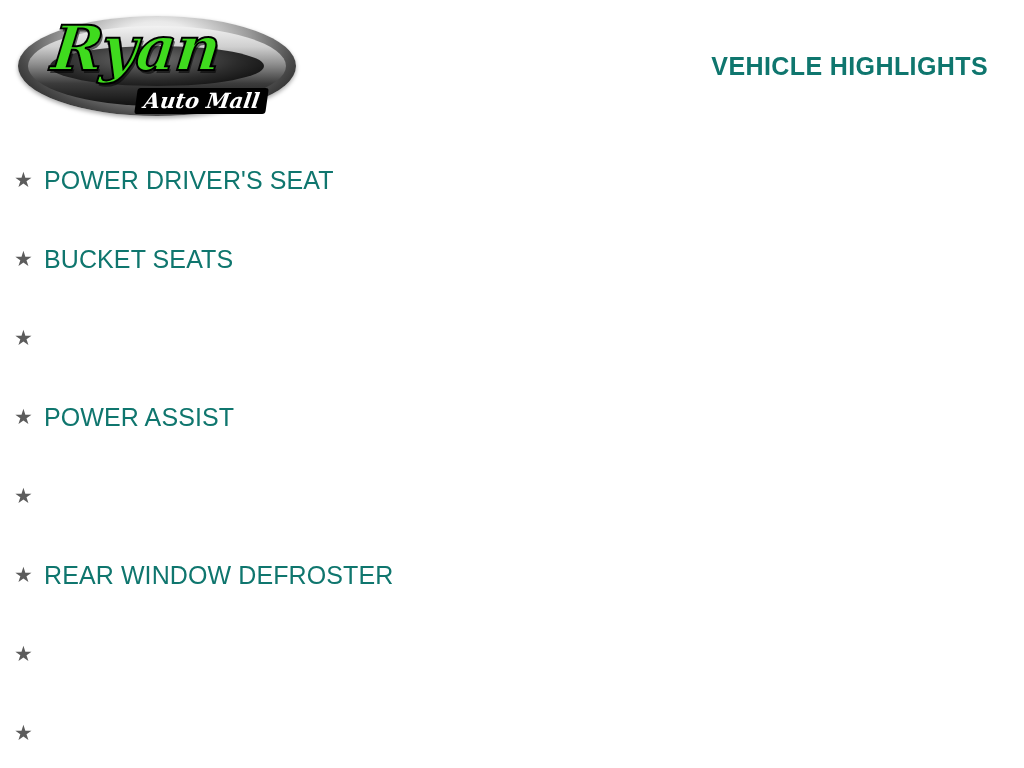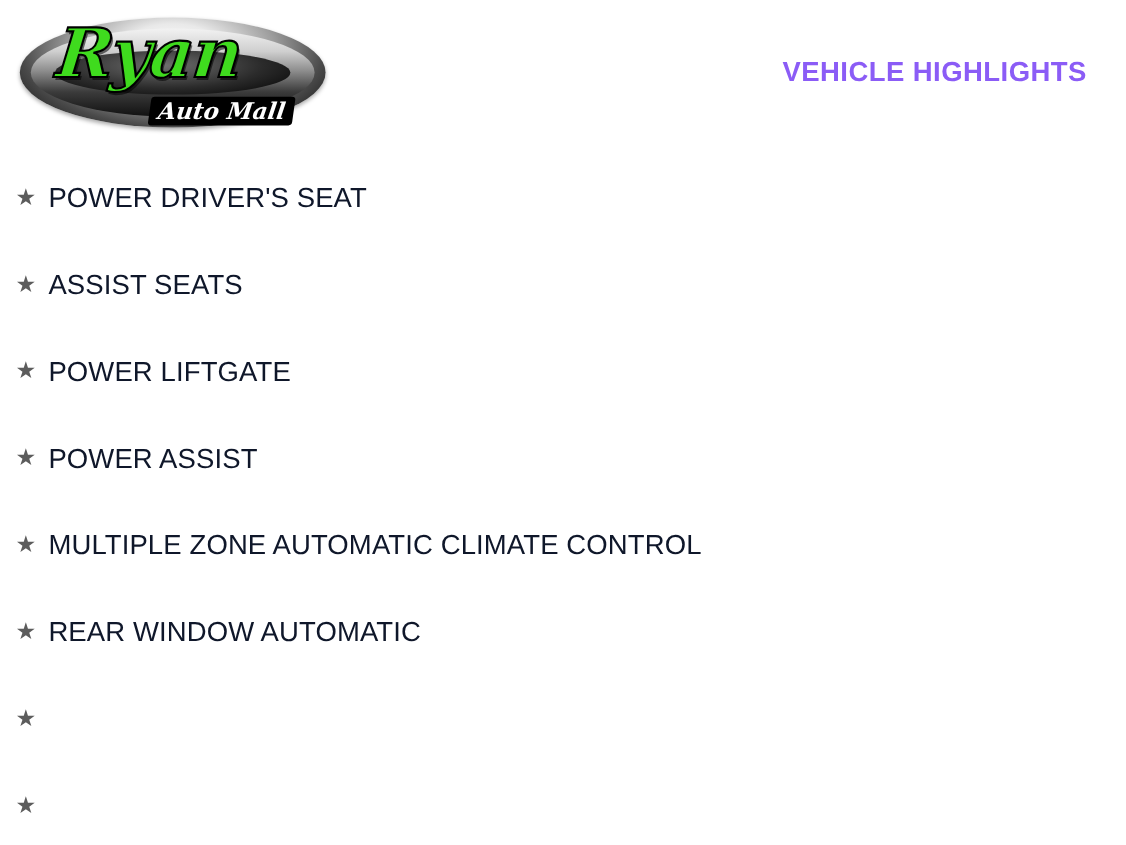--- a/index.html
+++ b/index.html
@@ -103,21 +103,21 @@
     white-space: nowrap;
   }
 
   .header-title {
     position: absolute;
     right: 36px;
     top: 52px;
     font-size: 25px;
     font-weight: bold;
     letter-spacing: 0.4px;
-    color: #8b5cf6;
+    color: #0f766e;
     white-space: nowrap;
   }
 
   
   .highlights {
     position: absolute;
     left: 0;
     top: 140px;
     width: 1024px;
     padding: 0;
@@ -138,21 +138,21 @@
     width: 30px;
     font-size: 21px;
     line-height: 21px;
     color: #5c5c5c;
     text-align: left;
   }
 
   .highlight-text {
     font-size: 25px;
     line-height: 28px;
-    color: #0f172a;
+    color: #0f766e;
     letter-spacing: 0.1px;
     white-space: nowrap;
   }
 </style>
 </head>
 <body>
 
 <div class="page">
 
   <div class="header">
@@ -172,41 +172,39 @@
 
   <ul class="highlights">
 
     <li class="highlight-item">
       <span class="bullet-star">★</span>
       <span class="highlight-text">POWER DRIVER'S SEAT</span>
     </li>
 
     <li class="highlight-item">
       <span class="bullet-star">★</span>
-      <span class="highlight-text">ASSIST SEATS</span>
-    </li>
-
-    <li class="highlight-item">
-      <span class="bullet-star">★</span>
-      <span class="highlight-text">POWER LIFTGATE</span>
+      <span class="highlight-text">BUCKET SEATS</span>
+    </li>
+
+    <li class="highlight-item">
+      <span class="bullet-star">★</span>
     </li>
 
     <li class="highlight-item">
       <span class="bullet-star">★</span>
       <span class="highlight-text">POWER ASSIST</span>
     </li>
 
     <li class="highlight-item">
       <span class="bullet-star">★</span>
-      <span class="highlight-text">MULTIPLE ZONE AUTOMATIC CLIMATE CONTROL</span>
-    </li>
-
-    <li class="highlight-item">
-      <span class="bullet-star">★</span>
-      <span class="highlight-text">REAR WINDOW AUTOMATIC</span>
+    </li>
+
+    <li class="highlight-item">
+      <span class="bullet-star">★</span>
+      <span class="highlight-text">REAR WINDOW DEFROSTER</span>
     </li>
 
     <li class="highlight-item">
       <span class="bullet-star">★</span>
     </li>
 
     <li class="highlight-item">
       <span class="bullet-star">★</span>
     </li>
 

